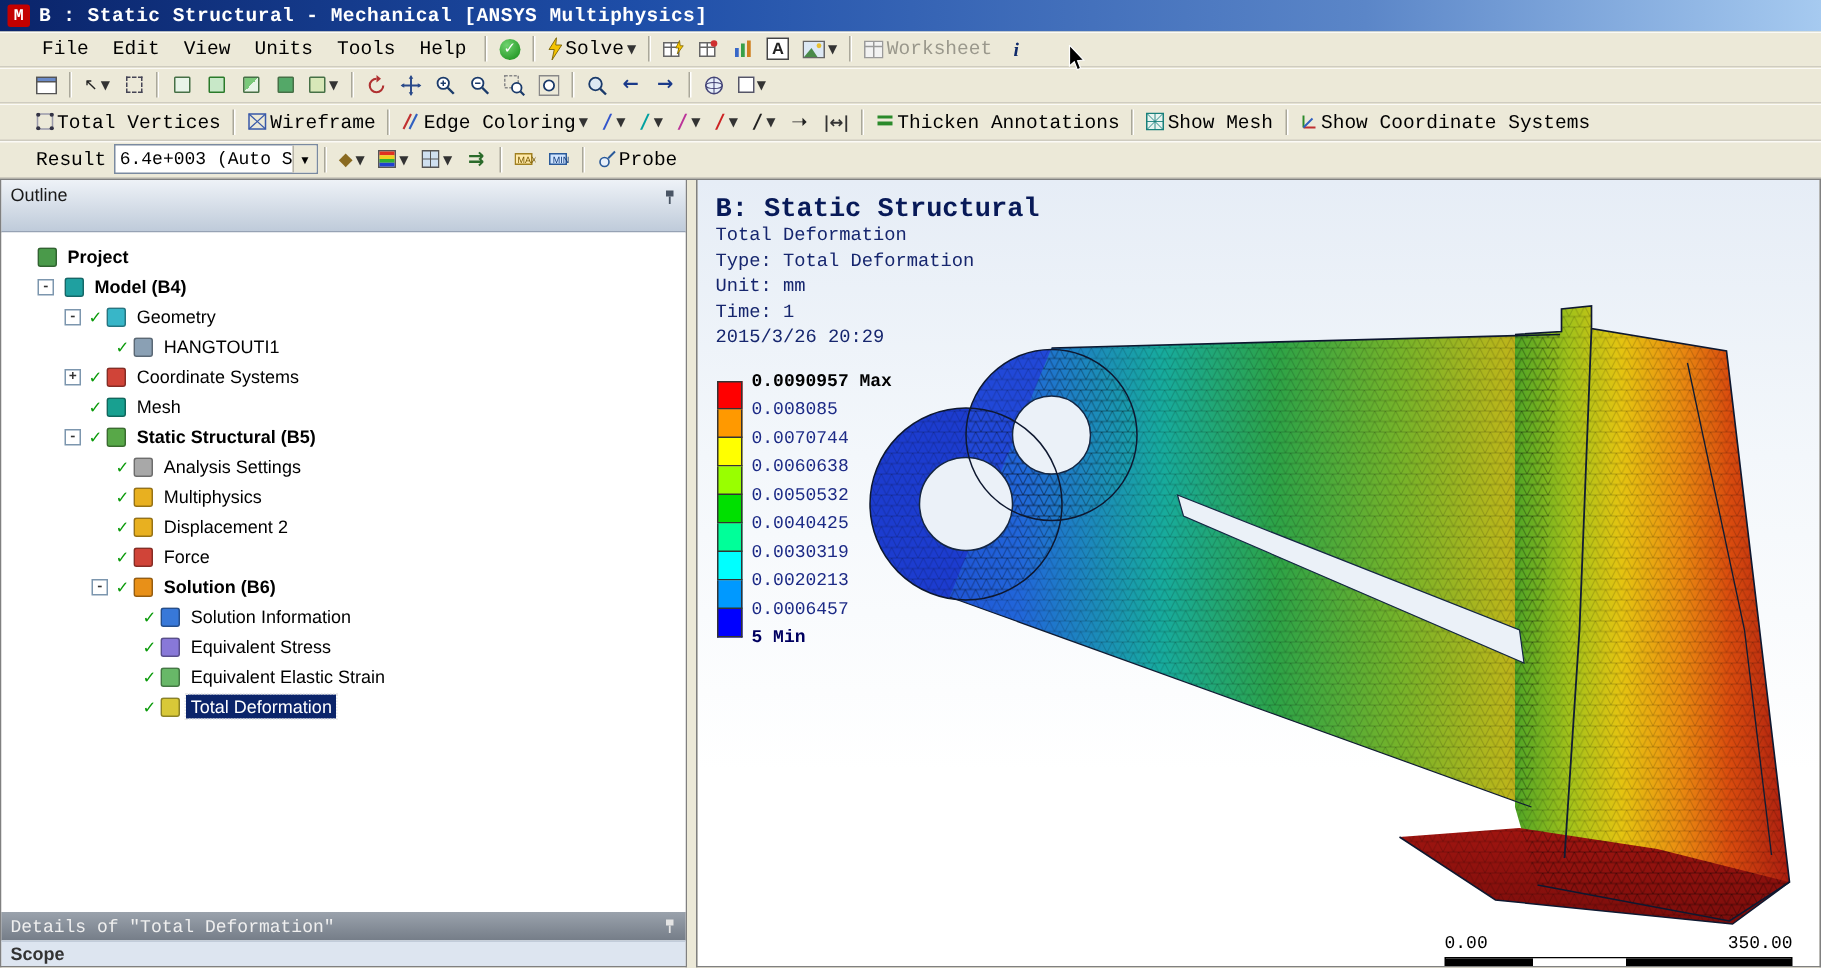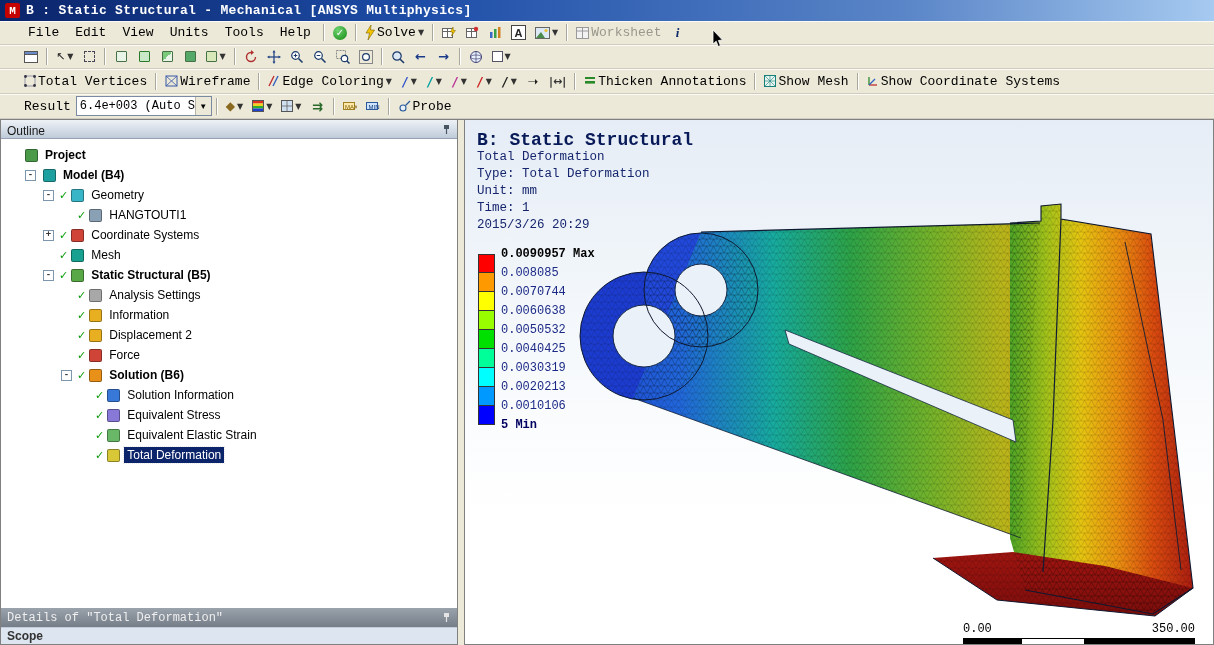--- a/index.html
+++ b/index.html
@@ -35,22 +35,22 @@
   .combo-text{flex:1;font:12px "Liberation Mono",monospace;padding:0 3px;white-space:nowrap;overflow:hidden}
   .combo-dd{width:16px;align-self:stretch;background:#ece9d8;border-left:1px solid #b8b4a8;
     display:flex;align-items:center;justify-content:center;font-size:8px}
   .arrow-glyph{font:bold 13px "DejaVu Sans",sans-serif;color:#1a3a8a}
 
   
   .main{display:flex;height:526px;border-top:1px solid #808080;background:#ece9d8}
   .left-panel{width:458px;flex:0 0 auto;display:flex;flex-direction:column;background:#fff;
     border:1px solid #808080;border-top:none}
   .panel-header{height:19px;flex:0 0 auto;background:linear-gradient(180deg,#eef2f7,#bfcbda);
-    border-bottom:1px solid #96a2b4;display:flex;align-items:flex-start;justify-content:space-between;
-    padding:4px 6px;font:12px "Liberation Sans",sans-serif;color:#1a1a1a}
+    border-bottom:1px solid #96a2b4;display:flex;align-items:flex-end;justify-content:space-between;
+    padding:17px 6px;font:12px "Liberation Sans",sans-serif;color:#1a1a1a}
   .tree{flex:1;overflow:hidden;padding-top:6px;background:#fff}
   .tree-row{height:20px;display:flex;align-items:center;font-size:12px;white-space:nowrap;cursor:default}
   .expander{width:11px;height:11px;flex:0 0 auto;border:1px solid #7c96ae;background:#fff;color:#333;
     font:bold 9px "Liberation Mono",monospace;display:flex;align-items:center;justify-content:center;margin-right:5px}
   .exp-spacer{width:16px;flex:0 0 auto}
   .tree-check{color:#0a9a0a;font:bold 11px "DejaVu Sans",sans-serif;margin-right:1px}
   .tree-icon{width:13px;height:13px;flex:0 0 auto;border:1px solid rgba(0,0,0,.35);border-radius:2px;margin:0 4px 0 2px}
   .tree-label{padding:1px 3px;color:#000}
   .tree-label.bold{font-weight:bold}
   .tree-row.selected .tree-label{background:#0b246a;color:#fff;outline:1px dotted #e8e8e8}
@@ -455,21 +455,21 @@
         <div class="tree-row" style="padding-left: 60px;">
           <span class="exp-spacer"></span>
           <span class="tree-check">✓</span>
           <span class="tree-icon" style="background: rgb(168, 168, 168);"></span>
           <span class="tree-label">Analysis Settings</span>
         </div>
         <div class="tree-row" style="padding-left: 60px;">
           <span class="exp-spacer"></span>
           <span class="tree-check">✓</span>
           <span class="tree-icon" style="background: rgb(232, 176, 32);"></span>
-          <span class="tree-label">Information</span>
+          <span class="tree-label">Multiphysics</span>
         </div>
         <div class="tree-row" style="padding-left: 60px;">
           <span class="exp-spacer"></span>
           <span class="tree-check">✓</span>
           <span class="tree-icon" style="background: rgb(232, 176, 32);"></span>
           <span class="tree-label">Displacement 2</span>
         </div>
         <div class="tree-row" style="padding-left: 60px;">
           <span class="exp-spacer"></span>
           <span class="tree-check">✓</span>
@@ -605,21 +605,21 @@
         </div>
       <div class="legend-labels">
           <div class="legend-label max" style="top: -3px;">0.0090957 Max</div>
           <div class="legend-label" style="top: 16px;">0.008085</div>
           <div class="legend-label" style="top: 35px;">0.0070744</div>
           <div class="legend-label" style="top: 54px;">0.0060638</div>
           <div class="legend-label" style="top: 73px;">0.0050532</div>
           <div class="legend-label" style="top: 92px;">0.0040425</div>
           <div class="legend-label" style="top: 111px;">0.0030319</div>
           <div class="legend-label" style="top: 130px;">0.0020213</div>
-          <div class="legend-label" style="top: 149px;">0.0010106</div>
+          <div class="legend-label" style="top: 149px;">0.0006457</div>
           <div class="legend-label min" style="top: 168px;">5 Min</div>
         </div>
     </div>
 
     <div class="ruler">
       <div class="ruler-labels">
         <span>0.00</span>
         <span>350.00</span>
       </div>
       <div class="ruler-bar">

